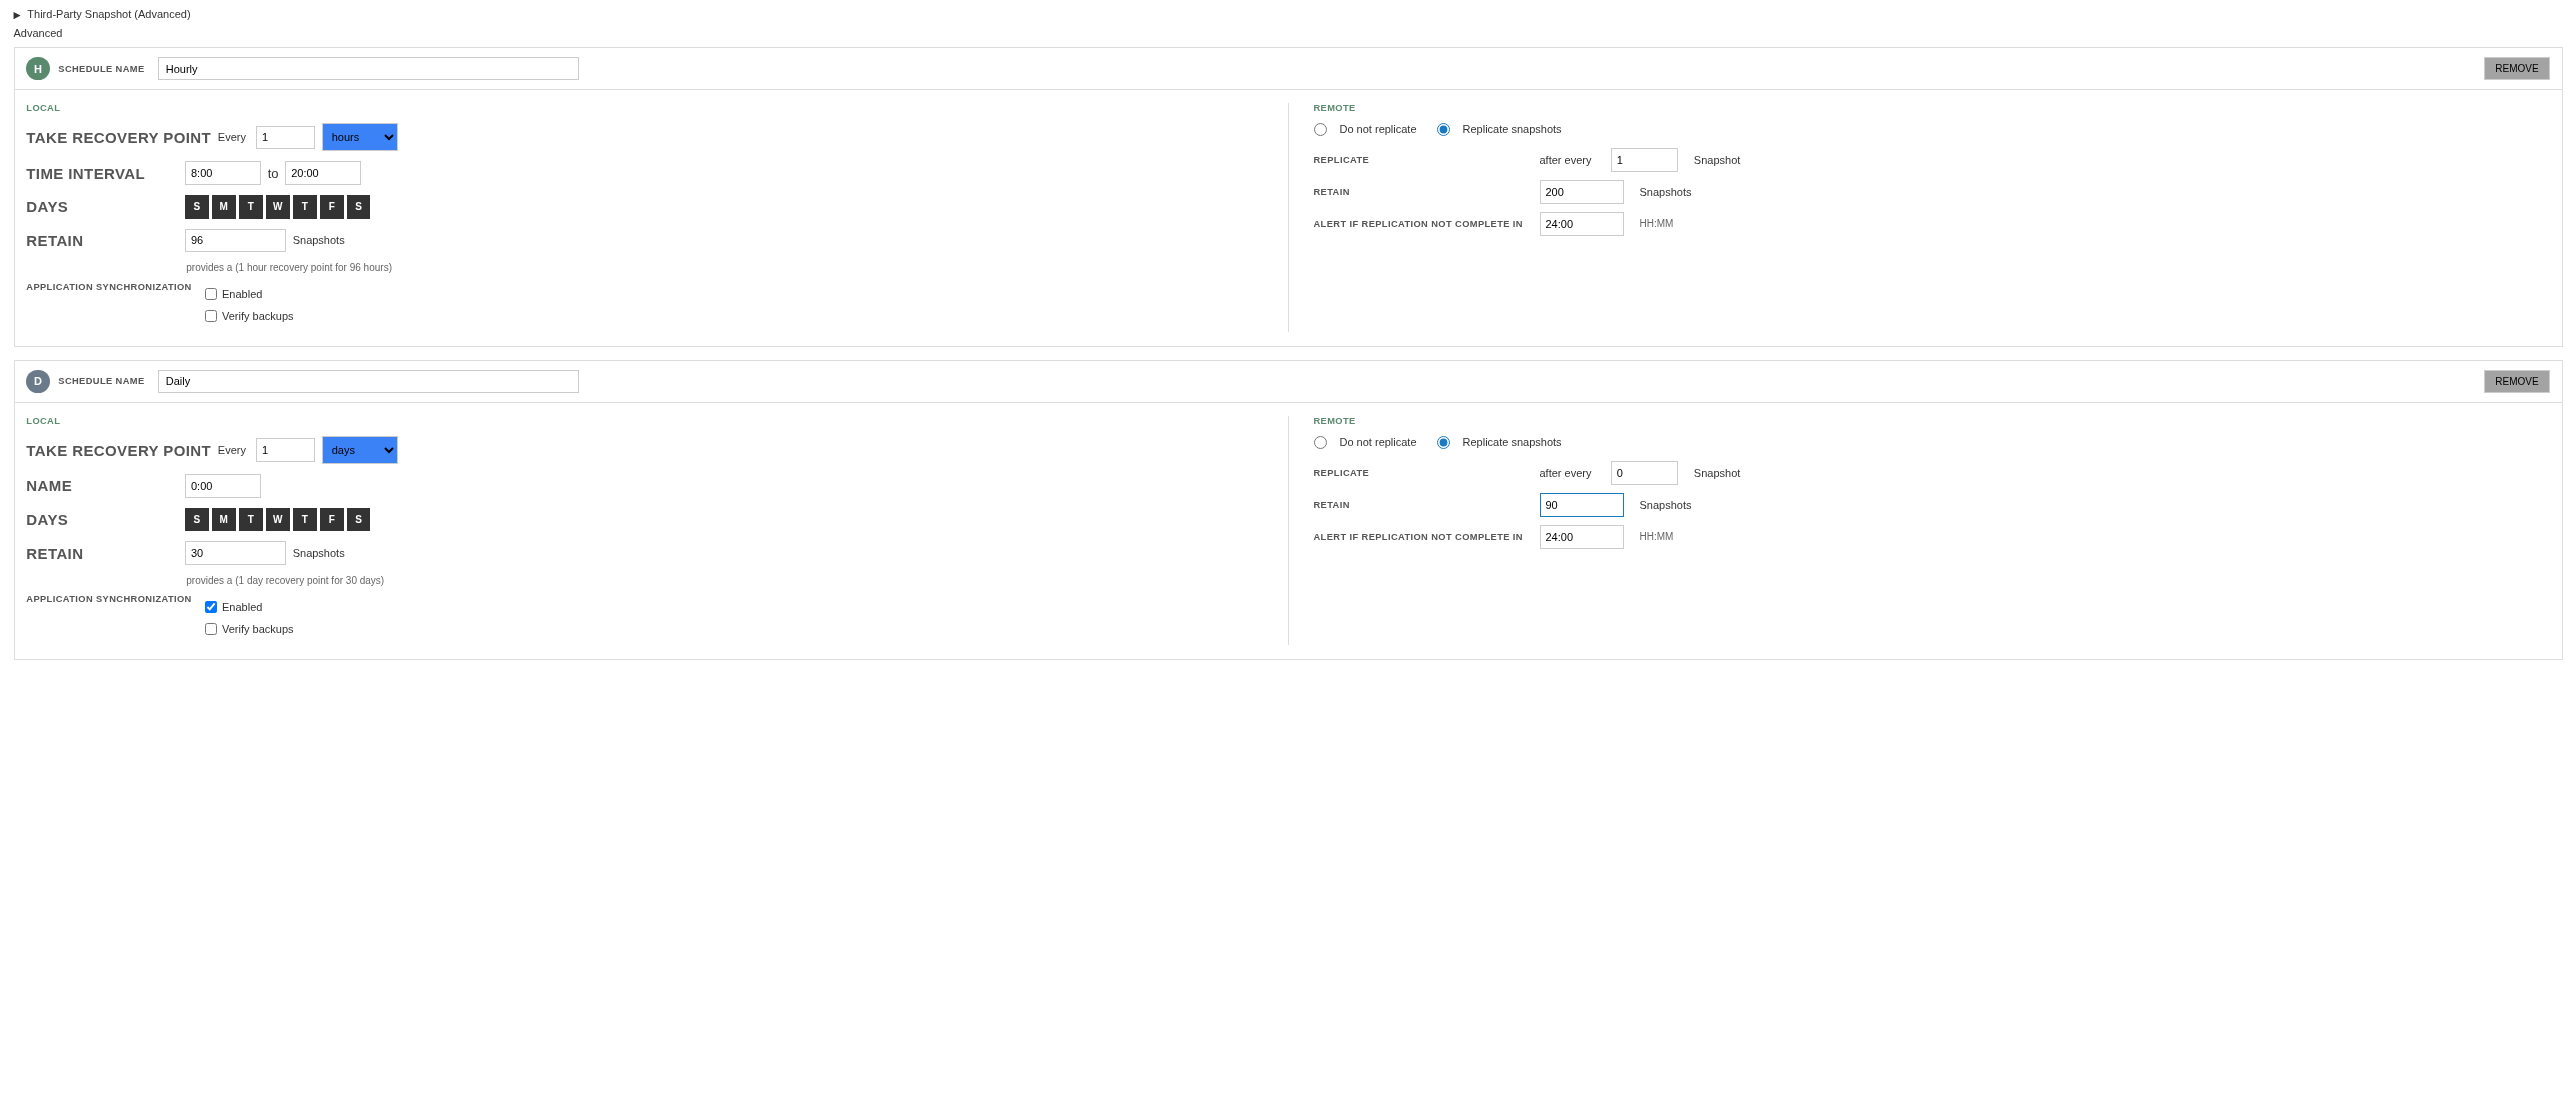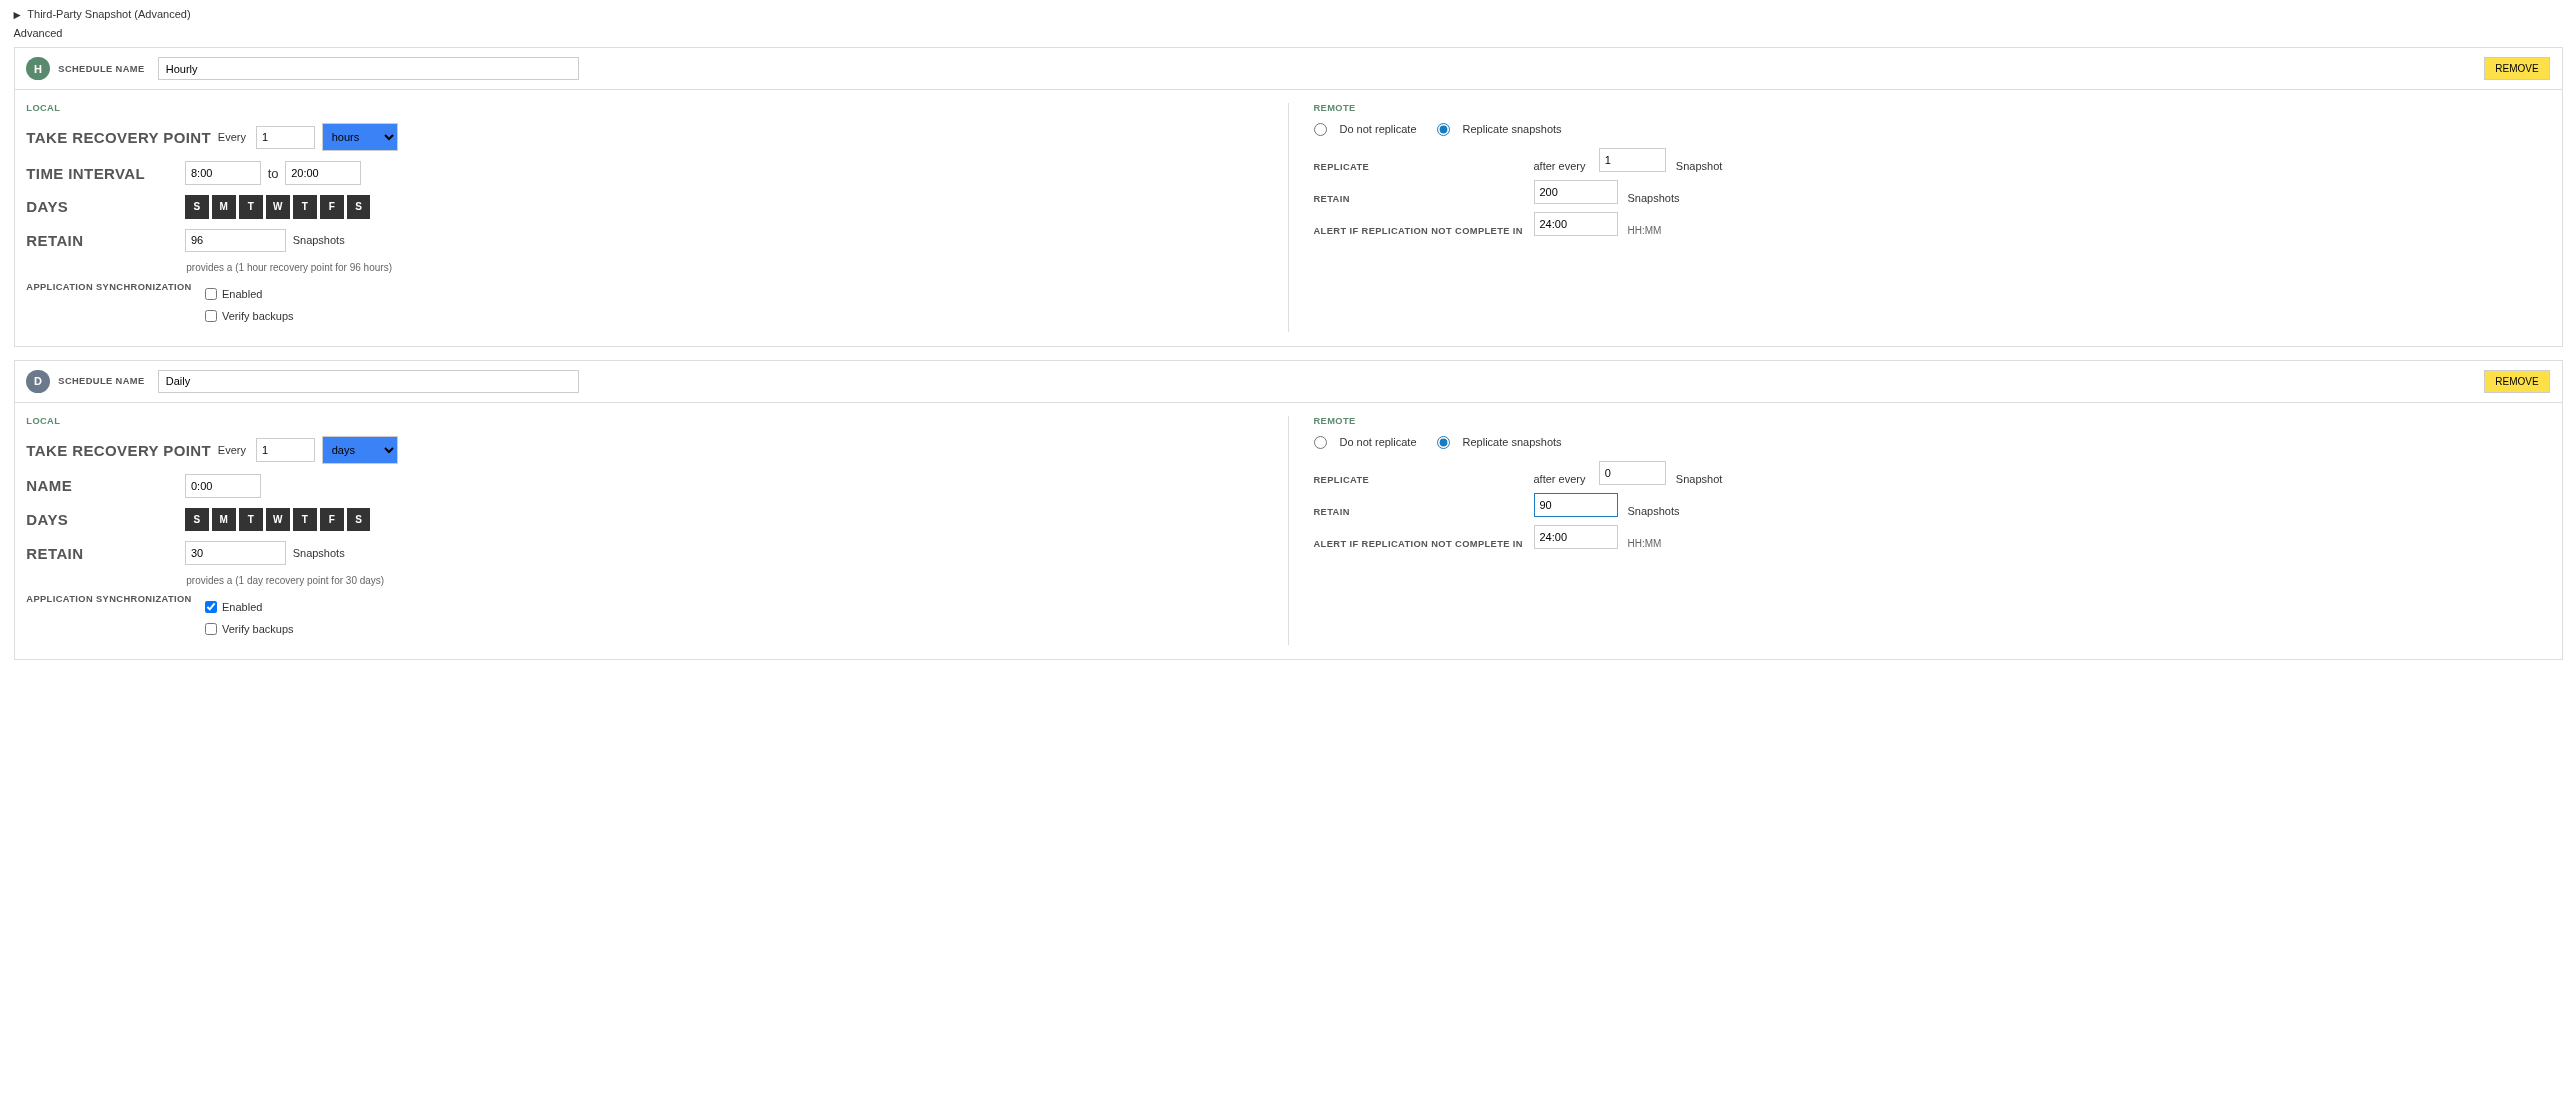--- a/index.html
+++ b/index.html
@@ -68,21 +68,21 @@
       max-width: 421px;
       padding: 3.4px 6.7px;
       border: 0.8px solid #ccc;
       font-size: 11px;
       height: 23.6px;
     }
     .remove-button {
       margin-left: auto;
       padding: 3.4px 10px;
       border: 0.8px solid #ccc;
-      background: #fde047;
+      background: #a3a3a3;
       font-size: 10px;
       cursor: pointer;
       height: 23.6px;
     }
     .schedule-body {
       display: flex;
       padding: 13.5px 11.8px;
       gap: 0;
     }
     .local-section {
@@ -206,23 +206,23 @@
       display: flex;
       gap: 13px;
       font-size: 11px;
       color: #333;
     }
     .radio-option input[type="radio"] {
       accent-color: #1a7abf;
     }
     .remote-row {
       display: flex;
-      align-items: flex-end;
+      align-items: center;
       margin-bottom: 8.4px;
-      gap: 10px;
+      gap: 16px;
     }
     .remote-field-label {
       font-size: 9.3px;
       font-weight: bold;
       color: #555;
       letter-spacing: 0.4px;
       min-width: 210px;
     }
     .after-every-label {
       font-size: 11px;

